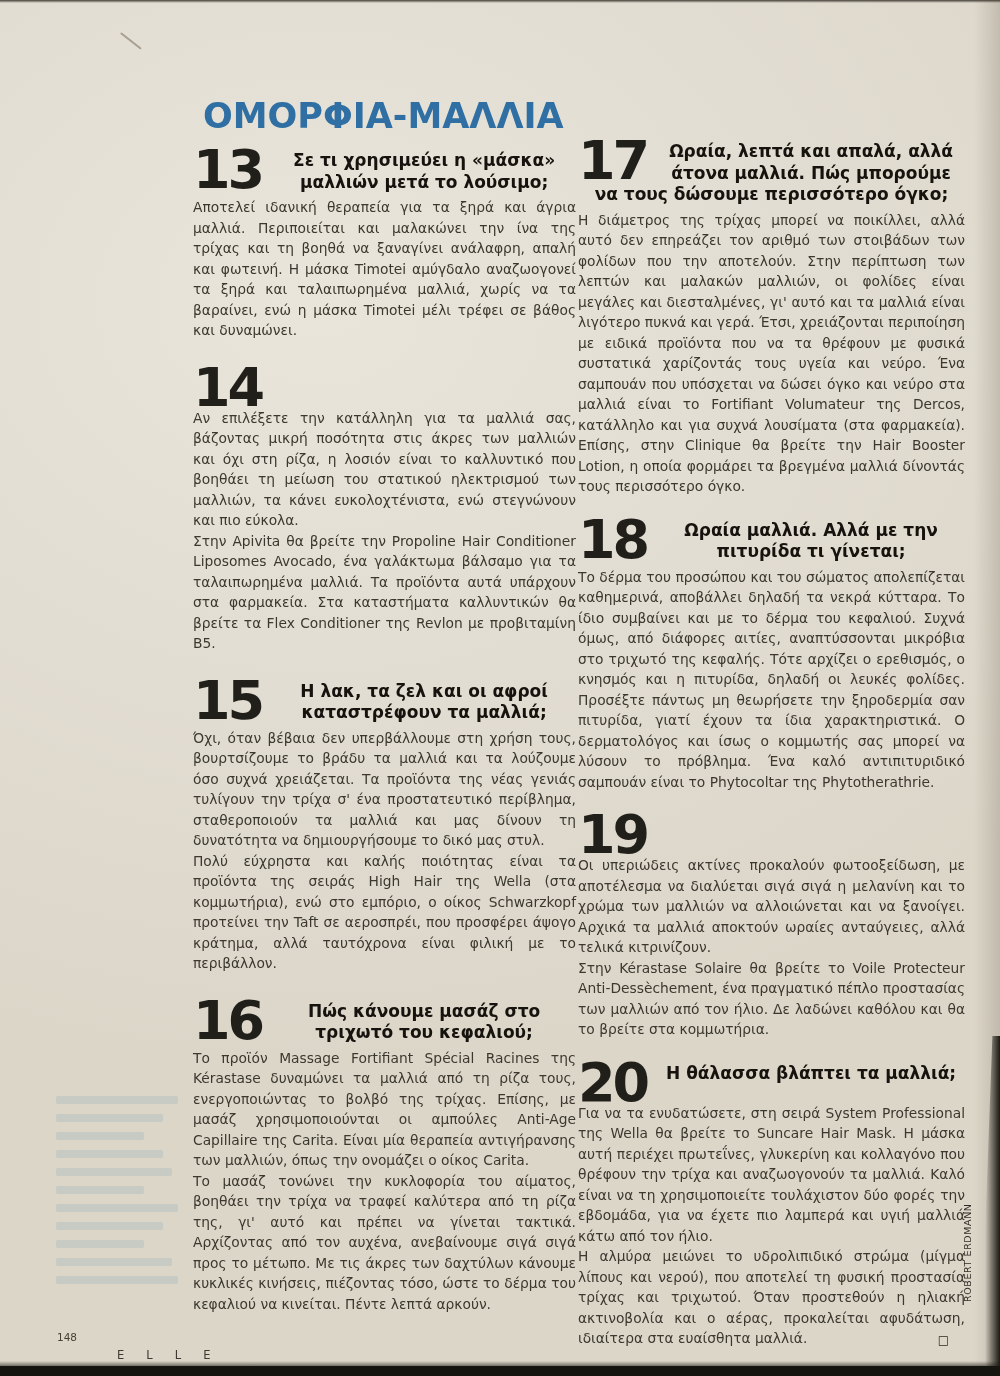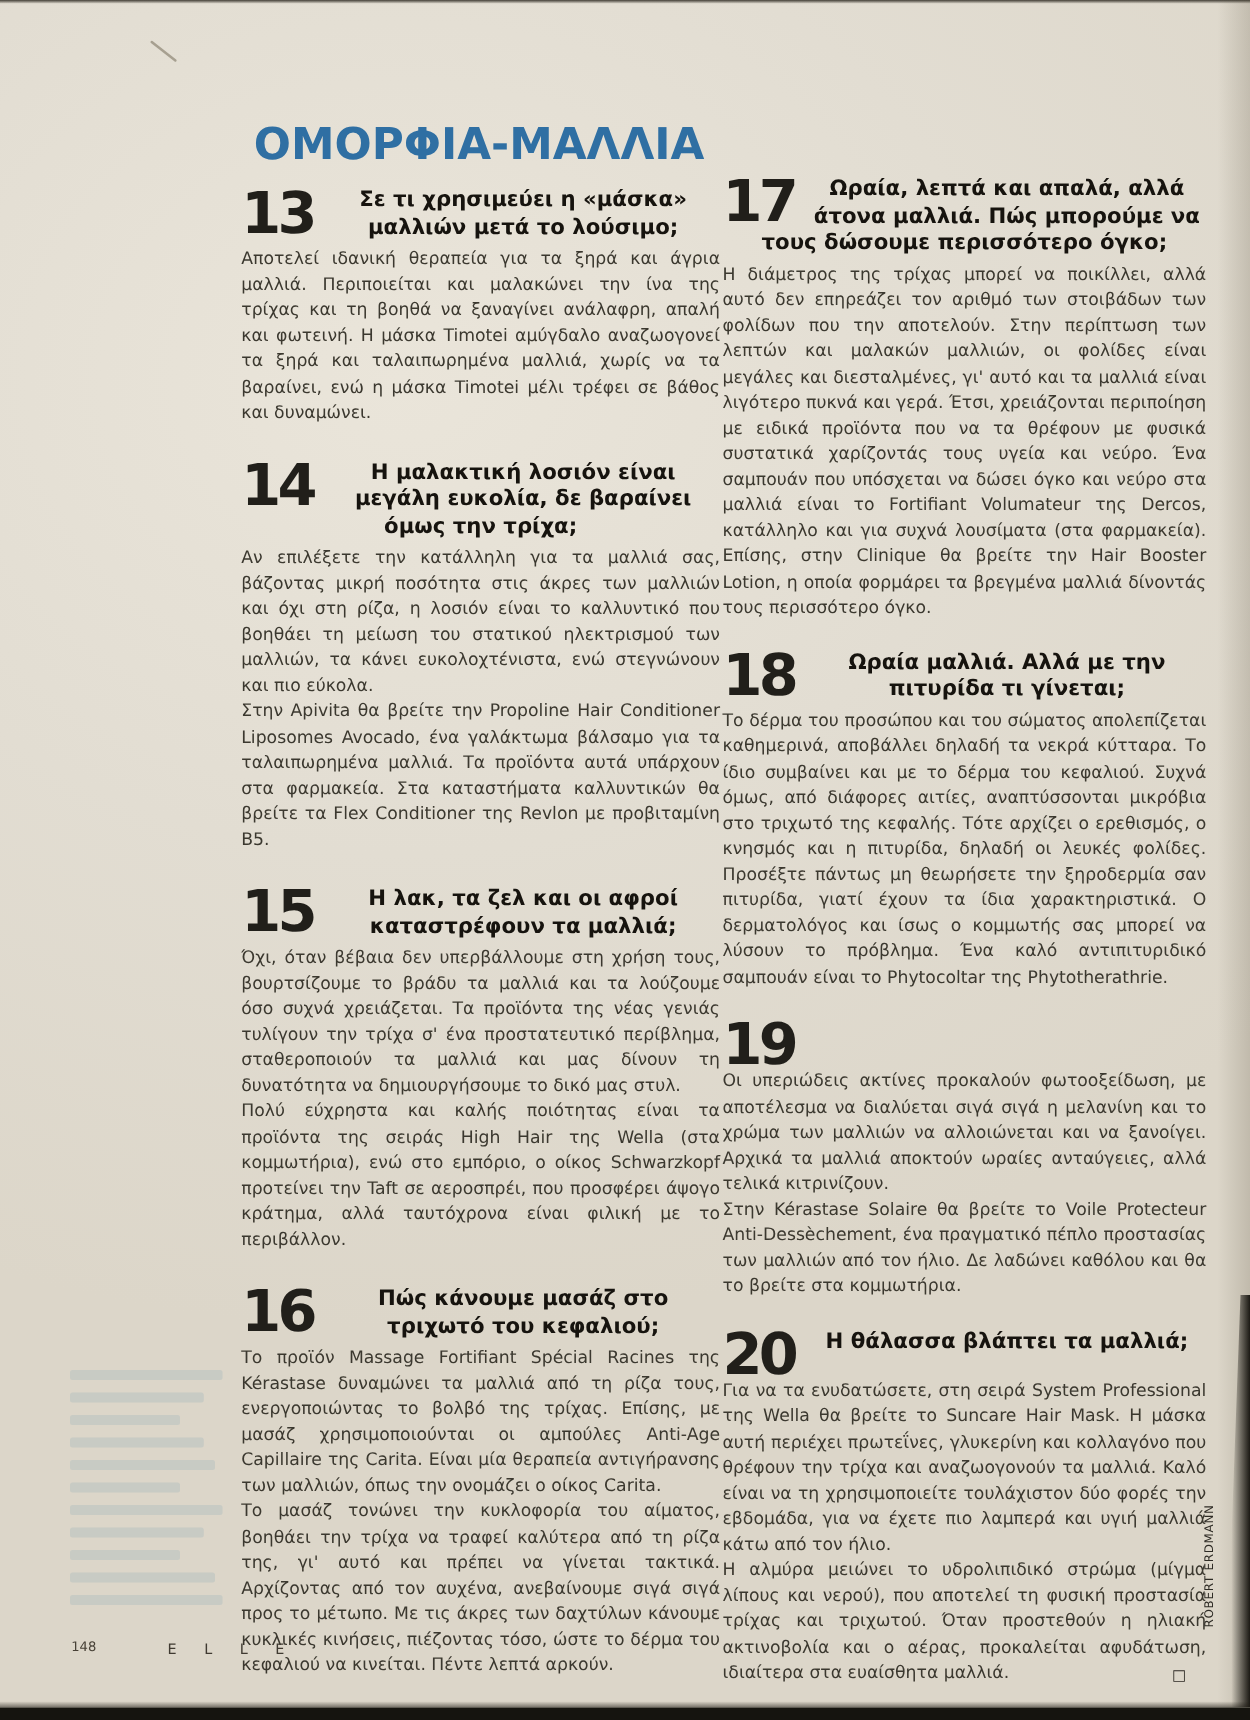--- a/index.html
+++ b/index.html
@@ -39,43 +39,43 @@
 
   .category-title{
     margin:0 0 14px 10px;font-size:35px;line-height:38px;font-weight:bold;
     letter-spacing:0px;color:#2f6fa3;
   }
 
   .qa{overflow:visible;}
   .col-left .qa + .qa{margin-top:26px;}
   .col-right .qa + .qa{margin-top:22px;}
   .q-num{
-    float:left;font-size:46px;line-height:40px;font-weight:bold;
+    float:left;font-size:54px;line-height:40px;font-weight:bold;
     letter-spacing:-3px;color:#211f1a;margin:1px 10px 0 0;
   }
   .q-title{
     font-size:17px;line-height:21.5px;font-weight:bold;color:#16130e;
     margin:0 0 4px 0;padding-top:1px;text-align:center;
   }
   .qa p{
     clear:left;margin:0;font-size:13.8px;line-height:20.5px;
     text-align:justify;color:#3b382f;
   }
   #sec-20{position:relative;}
   .endmark{position:absolute;right:16px;bottom:2px;font-size:12px;color:#2c2923;}
 
   .credit{
     position:absolute;left:962px;top:1190px;height:112px;
     writing-mode:vertical-rl;transform:rotate(180deg);
     font-size:9.5px;letter-spacing:.6px;color:#2e2b25;white-space:nowrap;
   }
 
-  .footer{position:absolute;left:57px;top:1312px;display:flex;align-items:flex-start;gap:17px;}
+  .footer{position:absolute;left:57px;top:1312px;display:flex;align-items:center;}
   .page-number{font-size:10.5px;color:#474136;margin-right:40px;}
-  .magazine{font-size:11.5px;letter-spacing:22px;color:#3f3a31;}
+  .magazine{font-size:11.5px;letter-spacing:22px;color:#3f3a31;margin-top:36px;}
 </style>
 </head>
 <body>
 
 <div class="canvas">
 
   <div class="edge-top"></div>
   <div class="right-shade"></div>
   <div class="scratch"></div>
 
@@ -98,21 +98,20 @@
 
     <section class="qa" id="sec-13">
       <span class="q-num">13</span>
       <h2 class="q-title">Σε τι χρησιμεύει η «μάσκα» μαλλιών μετά το λούσιμο;</h2>
       <p>Αποτελεί ιδανική θεραπεία για τα ξηρά και άγρια μαλλιά. Περιποιείται και μαλακώνει την ίνα της τρίχας και τη βοηθά να ξαναγίνει ανάλαφρη, απαλή και φωτεινή. Η μάσκα Timotei αμύγδαλο αναζωογονεί τα ξηρά και ταλαιπωρημένα μαλλιά, χωρίς να τα βαραίνει, ενώ η μάσκα Timotei μέλι τρέφει σε βάθος και δυναμώνει.</p>
       <p></p>
     </section>
 
     <section class="qa" id="sec-14">
       <span class="q-num">14</span>
-      <h2 class="q-title">Η μαλακτική λοσιόν είναι μεγάλη ευκολία, δε βαραίνει όμως την τρίχα;</h2>
       <p>Αν επιλέξετε την κατάλληλη για τα μαλλιά σας, βάζοντας μικρή ποσότητα στις άκρες των μαλλιών και όχι στη ρίζα, η λοσιόν είναι το καλλυντικό που βοηθάει τη μείωση του στατικού ηλεκτρισμού των μαλλιών, τα κάνει ευκολοχτένιστα, ενώ στεγνώνουν και πιο εύκολα.</p>
       <p>Στην Apivita θα βρείτε την Propoline Hair Conditioner Liposomes Avocado, ένα γαλάκτωμα βάλσαμο για τα ταλαιπωρημένα μαλλιά. Τα προϊόντα αυτά υπάρχουν στα φαρμακεία. Στα καταστήματα καλλυντικών θα βρείτε τα Flex Conditioner της Revlon με προβιταμίνη B5.</p>
     </section>
 
     <section class="qa" id="sec-15">
       <span class="q-num">15</span>
       <h2 class="q-title">Η λακ, τα ζελ και οι αφροί καταστρέφουν τα μαλλιά;</h2>
       <p>Όχι, όταν βέβαια δεν υπερβάλλουμε στη χρήση τους, βουρτσίζουμε το βράδυ τα μαλλιά και τα λούζουμε όσο συχνά χρειάζεται. Τα προϊόντα της νέας γενιάς τυλίγουν την τρίχα σ' ένα προστατευτικό περίβλημα, σταθεροποιούν τα μαλλιά και μας δίνουν τη δυνατότητα να δημιουργήσουμε το δικό μας στυλ.</p>
       <p>Πολύ εύχρηστα και καλής ποιότητας είναι τα προϊόντα της σειράς High Hair της Wella (στα κομμωτήρια), ενώ στο εμπόριο, ο οίκος Schwarzkopf προτείνει την Taft σε αεροσπρέι, που προσφέρει άψογο κράτημα, αλλά ταυτόχρονα είναι φιλική με το περιβάλλον.</p>
     </section>

